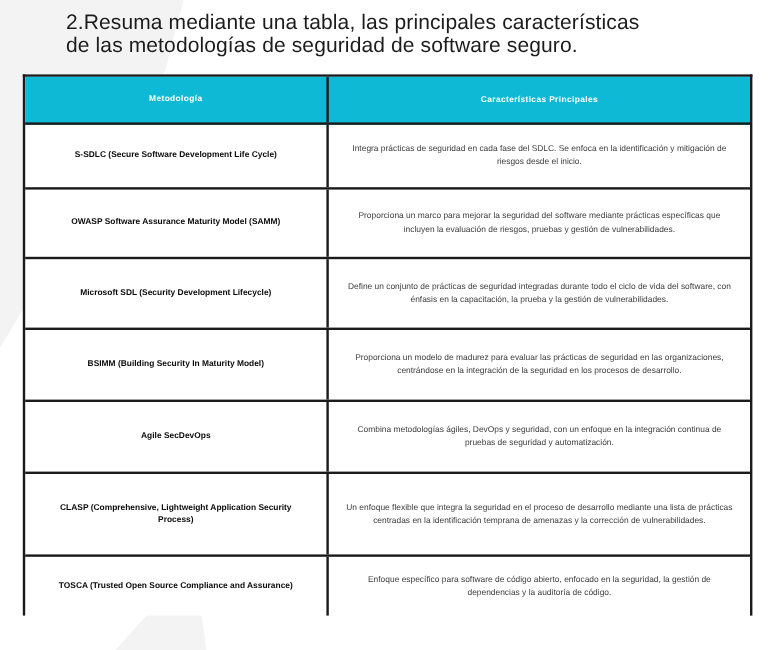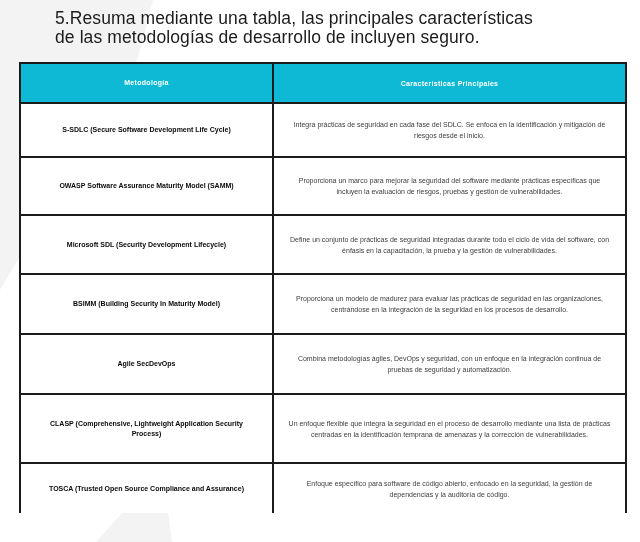--- a/index.html
+++ b/index.html
@@ -70,22 +70,22 @@
   .h-r6{height:69px;}
   .h-r7{height:49px;}
 </style>
 </head>
 <body>
 
 <div class="shape-top-left"></div>
 <div class="shape-bottom"></div>
 
 <div class="title">
-  <div>5.Resuma mediante una tabla, las principales características</div>
-  <div>de las metodologías de desarrollo de incluyen seguro.</div>
+  <div>2.Resuma mediante una tabla, las principales características</div>
+  <div>de las metodologías de seguridad de software seguro.</div>
 </div>
 
 <div class="table">
   <div class="row head">
     <div class="cell met">Metodología</div>
     <div class="cell chr">Características Principales</div>
   </div>
 
   <div class="row h-r1">
     <div class="cell met">S-SDLC (Secure Software Development Life Cycle)</div>

